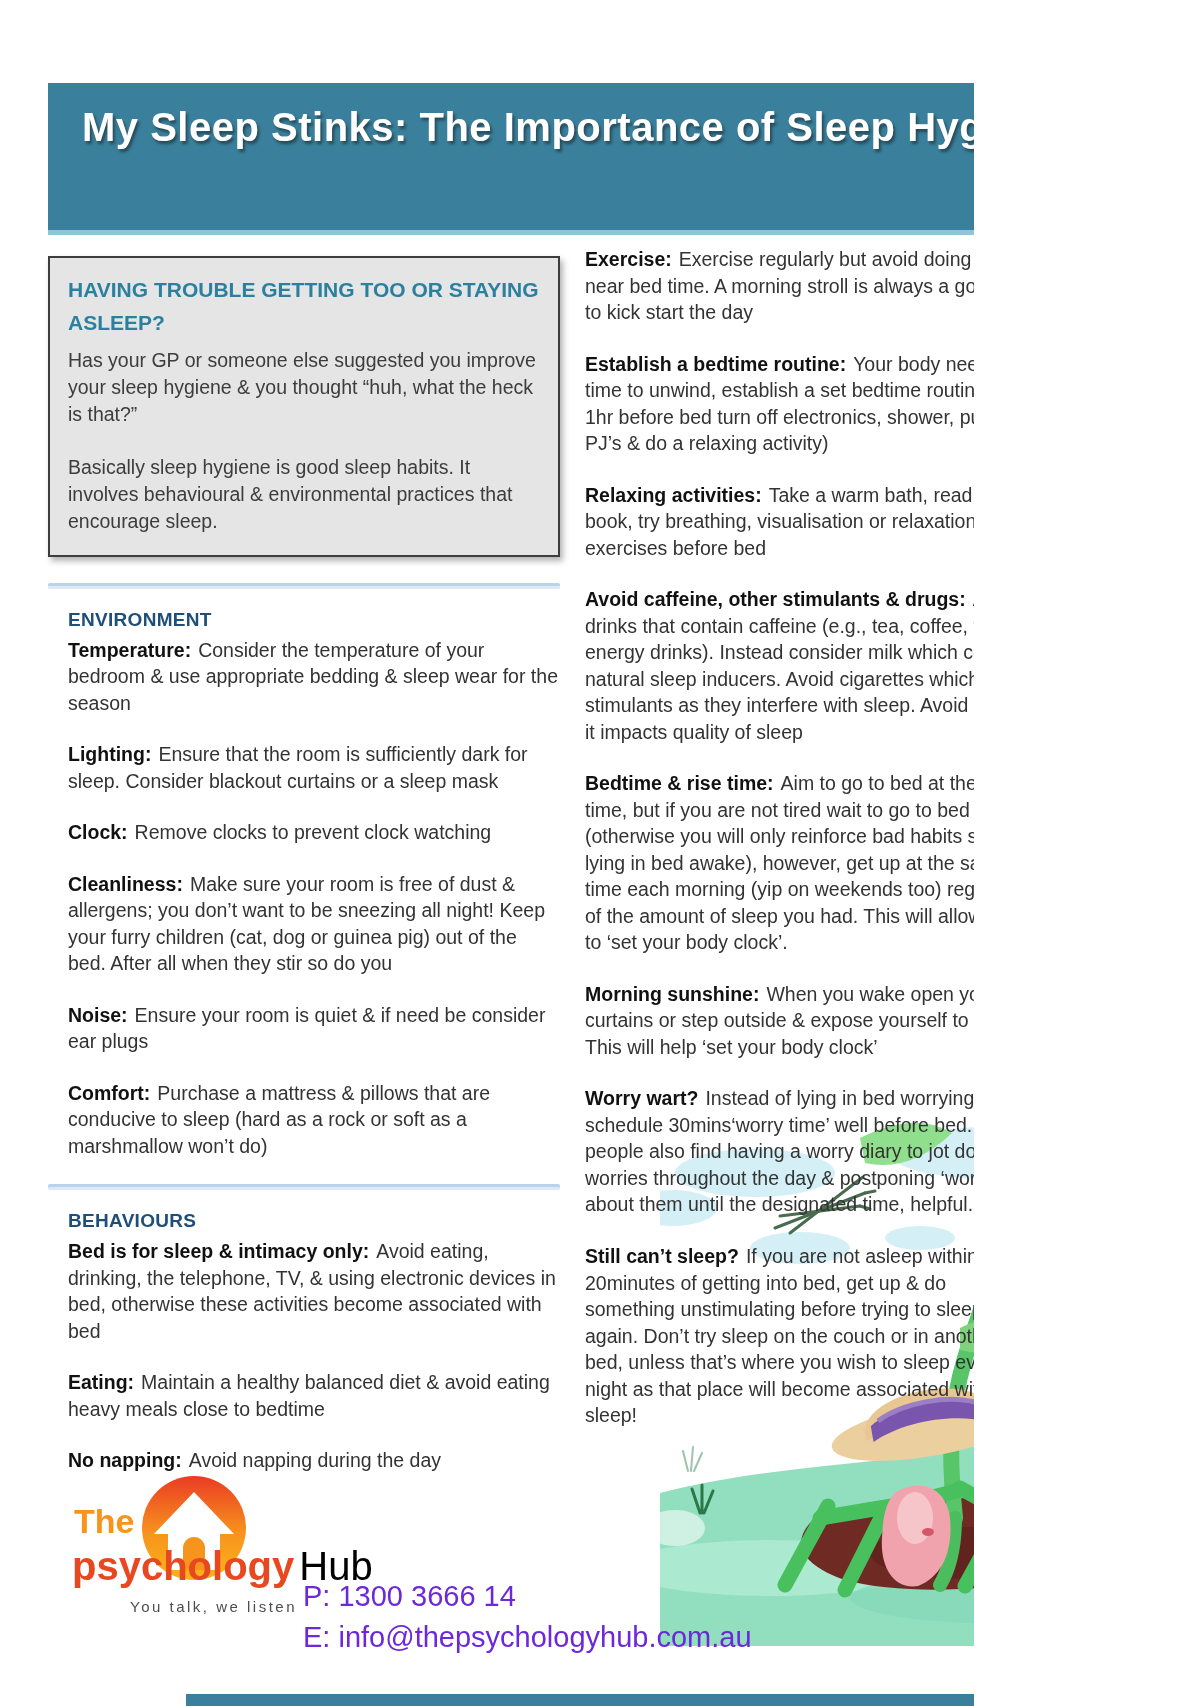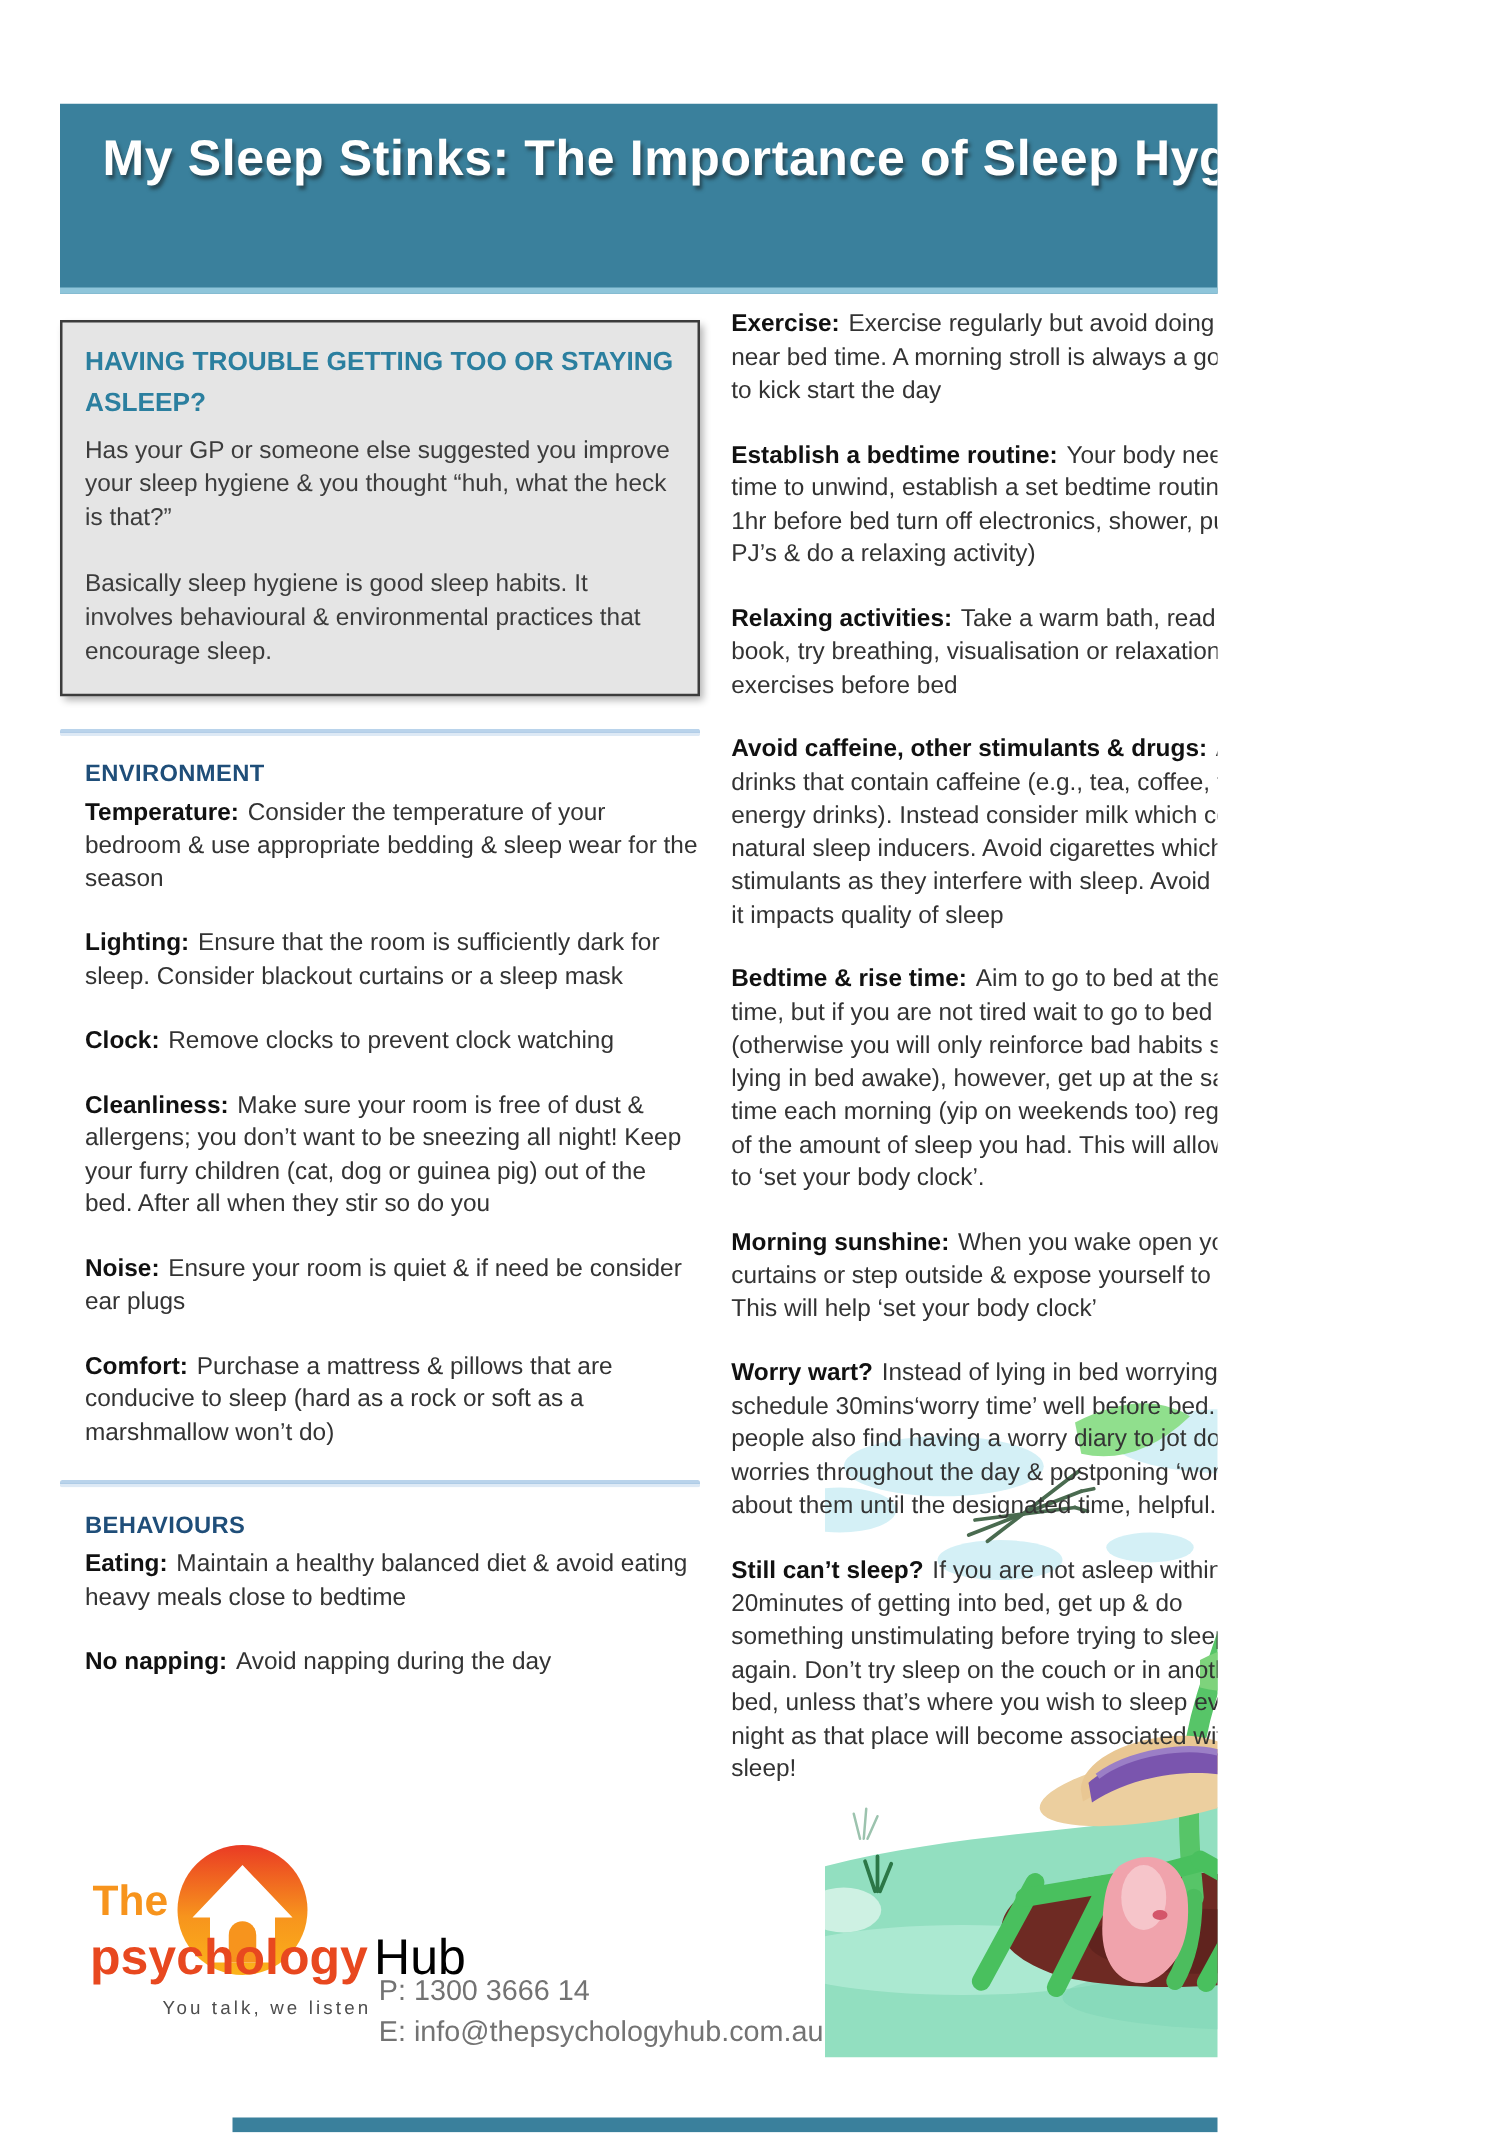--- a/index.html
+++ b/index.html
@@ -38,21 +38,21 @@
 
   
   .logo { position:absolute; left:72px; top:1472px; width:370px; height:170px; z-index:3; }
   .logo-circle { position:absolute; left:66px; top:0; }
   .logo-the  { position:absolute; left:2px;  top:30px; font-size:34px; font-weight:bold; color:#f7941d; }
   .logo-line { position:absolute; left:0;    top:72px; white-space:nowrap; }
   .logo-line .psych { font-size:40px; font-weight:bold; color:#e8481f; }
   .logo-line .hub   { font-size:40px; font-weight:400;  color:#000000; margin-left:5px; }
   .logo-tag { position:absolute; left:58px; top:126px; font-size:15px; letter-spacing:2.5px; color:#4d4d4d; }
 
-  .contact { position:absolute; left:303px; top:1576px; color:#737373; font-size:23px; line-height:1.42; z-index:3; }
+  .contact { position:absolute; left:303px; top:1576px; color:#6d28d9; font-size:29px; line-height:1.42; z-index:3; }
 
   .footer-bar { position:absolute; left:186px; top:1694px; width:828px; height:12px; background:#3a809c; z-index:3; }
 </style>
 </head>
 <body>
 
 <div class="page">
 
   <header class="banner">
     <h1>My Sleep Stinks: The Importance of Sleep Hygiene</h1>
@@ -141,20 +141,21 @@
     <p class="item"><b class="lbl">Lighting:</b><span>Ensure that the room is sufficiently dark for sleep. Consider blackout curtains or a sleep mask</span></p>
     <p class="item"><b class="lbl">Clock:</b><span>Remove clocks to prevent clock watching</span></p>
     <p class="item"><b class="lbl">Cleanliness:</b><span>Make sure your room is free of dust &amp; allergens; you don’t want to be sneezing all night! Keep your furry children (cat, dog or guinea pig) out of the bed. After all when they stir so do you</span></p>
     <p class="item"><b class="lbl">Noise:</b><span>Ensure your room is quiet &amp; if need be consider ear plugs</span></p>
     <p class="item"><b class="lbl">Comfort:</b><span>Purchase a mattress &amp; pillows that are conducive to sleep (hard as a rock or soft as a marshmallow won’t do)</span></p>
 
     <div class="divider" style="margin-top:2px;"></div>
 
     <h3 class="sec-head">BEHAVIOURS</h3>
 
+    <p class="item"><b class="lbl">Bed is for sleep &amp; intimacy only:</b><span>Avoid eating, drinking, the telephone, TV, &amp; using electronic devices in bed, otherwise these activities become associated with bed</span></p>
     <p class="item"><b class="lbl">Eating:</b><span>Maintain a healthy balanced diet &amp; avoid eating heavy meals close to bedtime</span></p>
     <p class="item"><b class="lbl">No napping:</b><span>Avoid napping during the day</span></p>
 
   </div>
 
   <div class="col-right">
     <p class="item"><b class="lbl">Exercise:</b><span>Exercise regularly but avoid doing this near bed time. A morning stroll is always a good way to kick start the day</span></p>
     <p class="item"><b class="lbl">Establish a bedtime routine:</b><span>Your body needs time to unwind, establish a set bedtime routine (e.g., 1hr before bed turn off electronics, shower, put on PJ’s &amp; do a relaxing activity)</span></p>
     <p class="item"><b class="lbl">Relaxing activities:</b><span>Take a warm bath, read a book, try breathing, visualisation or relaxation exercises before bed</span></p>
     <p class="item"><b class="lbl">Avoid caffeine, other stimulants &amp; drugs:</b><span>Avoid drinks that contain caffeine (e.g., tea, coffee, fizzy &amp; energy drinks). Instead consider milk which contains natural sleep inducers. Avoid cigarettes which are stimulants as they interfere with sleep. Avoid alcohol it impacts quality of sleep</span></p>

